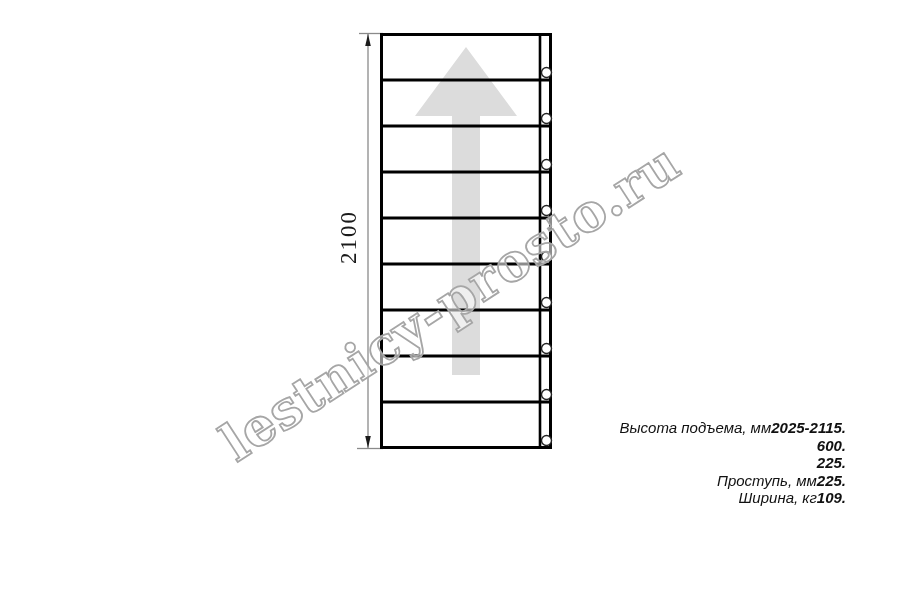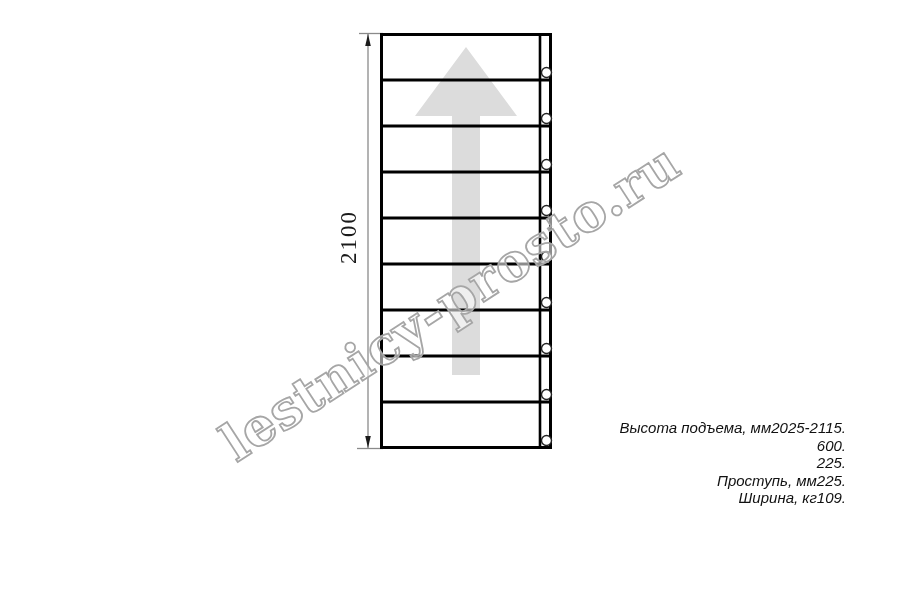--- a/index.html
+++ b/index.html
@@ -22,21 +22,21 @@
     color:rgba(255,255,255,0.55);
     -webkit-text-stroke:1.8px #a6a6a6;
     pointer-events:none;
   }
   .specs{
     position:absolute;left:616px;top:419px;width:230px;
     font-style:italic;font-size:15px;line-height:17.6px;color:#111111;
   }
   .spec-row{display:flex;justify-content:flex-end;}
   .spec-label{white-space:nowrap;}
-  .spec-value{white-space:nowrap;text-align:right;}
+  .spec-value{white-space:nowrap;text-align:right;font-weight:bold;}
 </style>
 </head>
 <body>
 
 <div class="stage">
 
   <svg class="drawing" width="900" height="600" viewBox="0 0 900 600">
 
     <polygon points="466,47 517,116 480,116 480,375 452,375 452,116 415,116" fill="#dcdcdc"></polygon>
 

